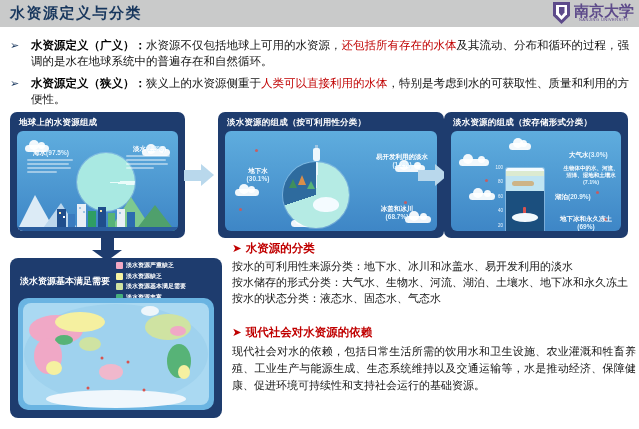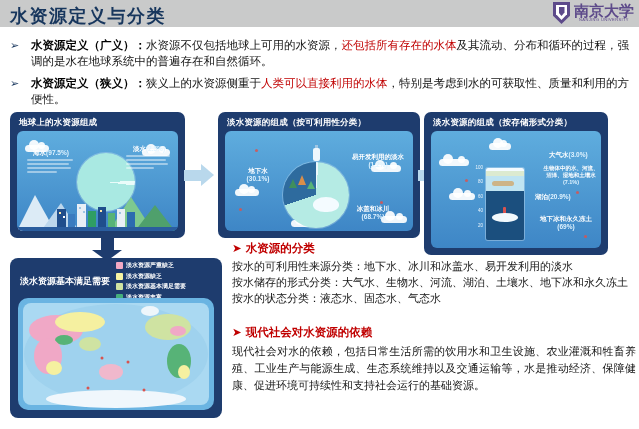--- a/index.html
+++ b/index.html
@@ -2,43 +2,43 @@
 <html><head>
 <meta charset="utf-8">
 <style>
   html,body{margin:0;padding:0;background:#fff;}
   .slide{position:relative;width:639px;height:429px;background:#ffffff;overflow:hidden;
          font-family:"Liberation Sans","DejaVu Sans",sans-serif;}
   .abs{position:absolute;}
 
   
   .hdr{position:absolute;left:0;top:0;width:639px;height:27px;background:#c9caca;}
-  .hdr-title{position:absolute;left:10px;top:4px;font-size:18px;font-weight:bold;color:#17365d;letter-spacing:1.5px;}
+  .hdr-title{position:absolute;left:10px;top:4px;font-size:15px;font-weight:bold;color:#17365d;letter-spacing:1.5px;}
   .logo{position:absolute;right:5px;top:2px;display:flex;align-items:center;gap:4px;}
   .shield{position:relative;width:17px;height:22px;background:#5d4a8a;
           clip-path:polygon(0 0,100% 0,100% 62%,50% 100%,0 62%);}
   .shield-in{position:absolute;left:3px;top:3px;width:11px;height:15px;background:#fff;
           clip-path:polygon(0 0,100% 0,100% 62%,50% 100%,0 62%);}
   .shield-core{position:absolute;left:5.5px;top:5px;width:6px;height:9px;background:#5d4a8a;
           clip-path:polygon(0 0,100% 0,100% 62%,50% 100%,0 62%);}
   .logo-cn{font-size:15px;font-weight:bold;color:#5d4a8a;line-height:13px;}
   .logo-en{font-size:4px;color:#5d4a8a;letter-spacing:.4px;line-height:5px;text-align:center;}
 
   
   .bullets{position:absolute;left:8px;top:37px;width:626px;}
   .bullet{position:relative;padding-left:23px;margin-bottom:6px;font-size:11.5px;line-height:16px;color:#141414;}
   .bmark{position:absolute;left:2px;top:0px;color:#17365d;font-size:11px;font-weight:bold;}
   .term{font-weight:bold;color:#000;}
   .red{color:#c00000;}
 
   
   .panel{position:absolute;background:#1e3c6e;border-radius:7px;}
   #p1{left:10px;top:112px;width:175px;height:126px;}
-  #p2{left:218px;top:112px;width:202px;height:126px;}
-  #p3{left:424px;top:112px;width:184px;height:143px;}
+  #p2{left:218px;top:112px;width:202px;height:126px;padding-left:24px;}
+  #p3{left:444px;top:112px;width:184px;height:126px;}
   .ptitle{position:absolute;left:9px;top:5px;font-size:8.5px;font-weight:bold;color:#fff;letter-spacing:.2px;white-space:nowrap;}
   .pinner{position:absolute;left:7px;right:7px;top:19px;bottom:7px;border-radius:6px;overflow:hidden;
           background:linear-gradient(180deg,#5fadde 0%,#3e86c6 100%);}
 
   .cloud{position:absolute;background:rgba(255,255,255,.92);height:7px;width:24px;border-radius:7px;}
   .cloud::before{content:"";position:absolute;left:4px;top:-5px;width:10px;height:10px;border-radius:50%;background:inherit;}
   .cloud::after{content:"";position:absolute;right:4px;top:-3px;width:7px;height:7px;border-radius:50%;background:inherit;}
   .bird{position:absolute;width:3px;height:3px;border-radius:50%;background:#d9534f;opacity:.85;}
 
   .pie1{position:absolute;left:60px;top:22px;width:58px;height:58px;border-radius:50%;

